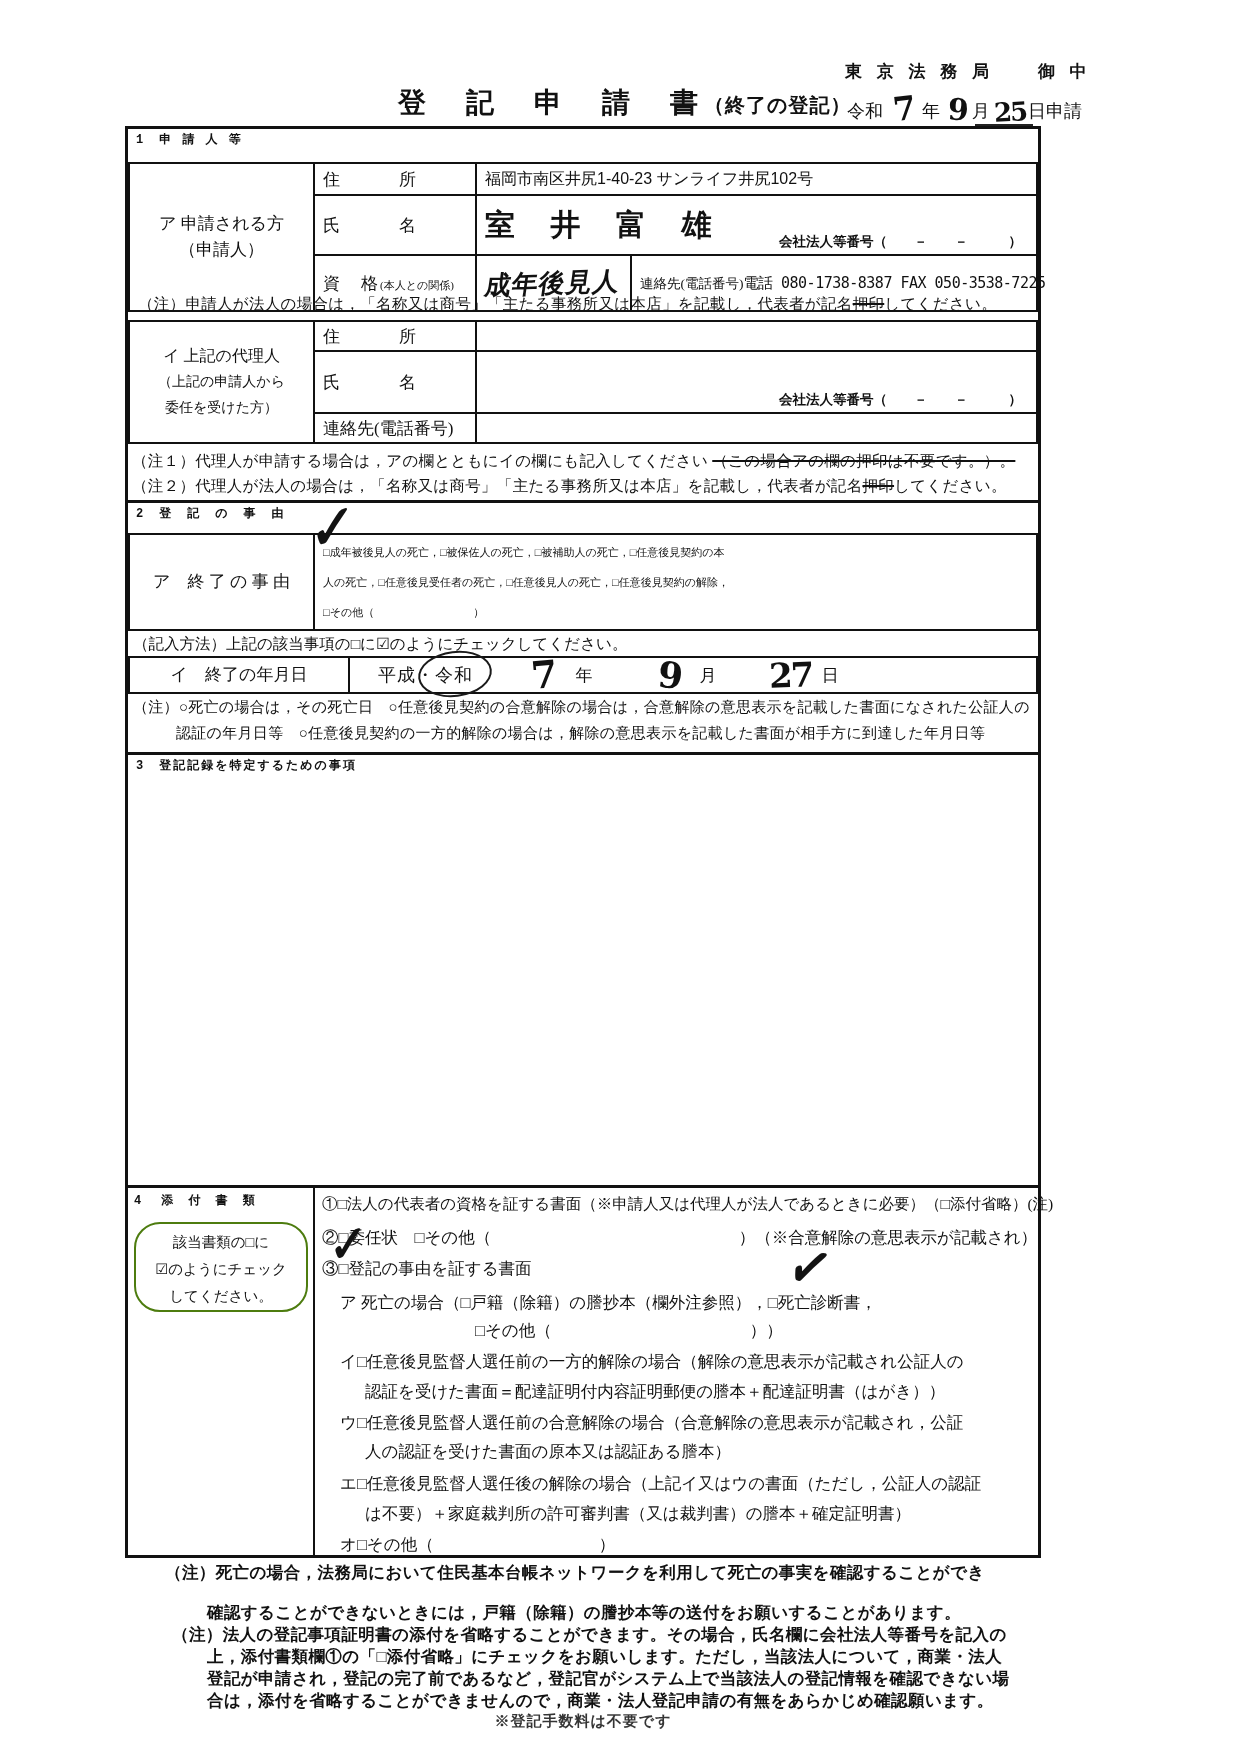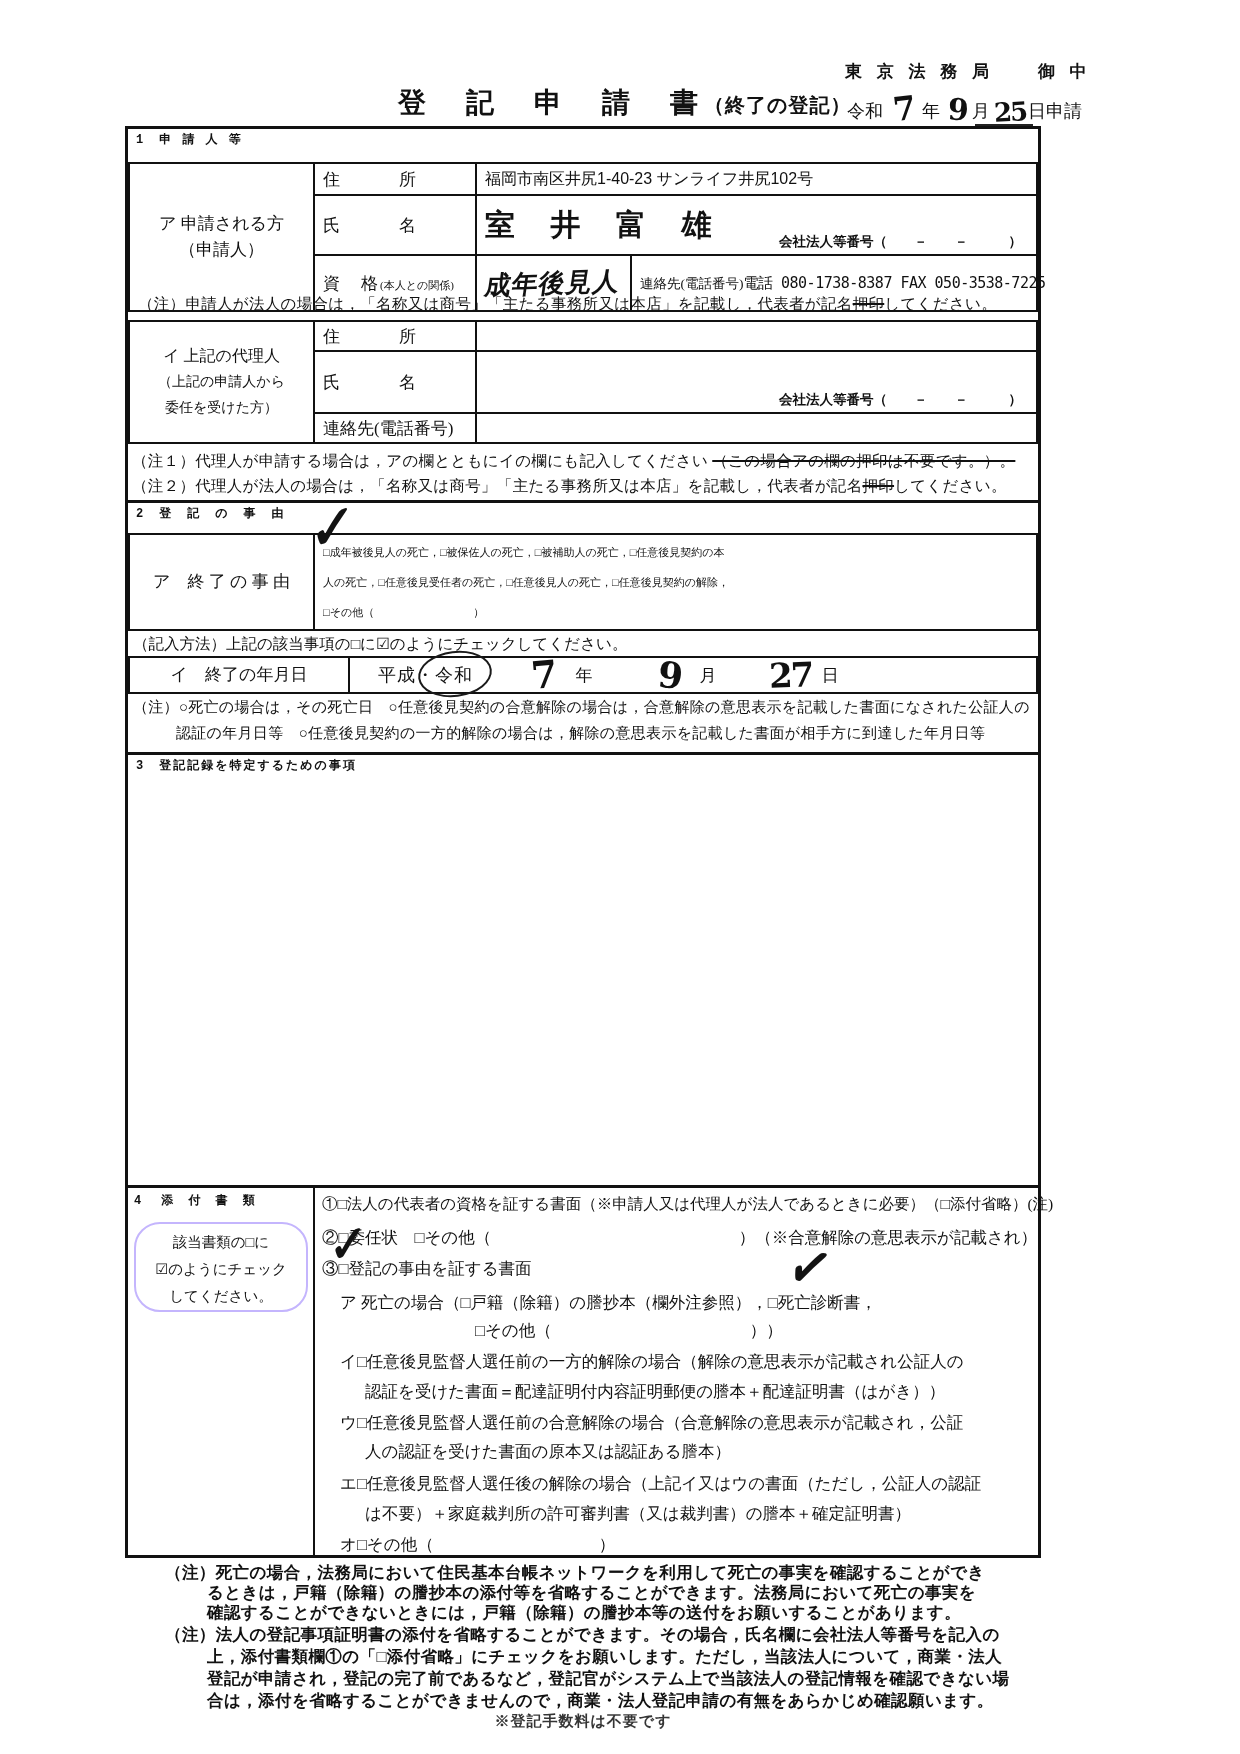--- a/index.html
+++ b/index.html
@@ -70,21 +70,21 @@
   .era-wrap { position:relative; display:inline-block; font-size:18px; letter-spacing:1px; }
   .era-circle { position:absolute; left:40px; top:-12px; width:74px; height:46px;
                 border:2.5px solid #1a1a1a; border-radius:50%; transform:rotate(-7deg); }
   .s2-y { font-size:38px; transform:rotate(-5deg); margin:0 18px 0 58px; }
   .s2-m { font-size:36px; transform:rotate(6deg); margin:0 16px 0 66px; }
   .s2-d { font-size:34px; transform:rotate(-2deg); margin:0 10px 0 52px; letter-spacing:-2px; }
   .s2note1 { left:133px; top:698px; font-size:15px; }
   .s2note2 { left:176px; top:724px; font-size:15px; }
 
   
-  .bracket-box { left:134px; top:1222px; width:174px; height:90px; border:2px solid #c4b5fd;
+  .bracket-box { left:134px; top:1222px; width:174px; height:90px; border:2px solid #4d7c0f;
                  border-radius:26px; text-align:center; font-size:14.5px; line-height:27px; padding-top:5px; }
   .s4line { font-size:16.5px; white-space:nowrap; }
 
   
   .check { position:absolute; font-family:"DejaVu Serif", serif; font-weight:700; color:#131313; line-height:1; }
   .ck-reason { left:310px; top:500px; font-size:54px; transform:rotate(-12deg) skewX(-14deg); }
   .ck-item3  { left:329px; top:1221px; font-size:46px; transform:rotate(-10deg) skewX(-10deg); }
   .ck-death  { left:790px; top:1243px; font-size:48px; transform:rotate(16deg) scaleY(1.25); }
 
   
@@ -255,23 +255,22 @@
 
   <div class="abs s4line" style="left:340px; top:1412px;">ウ□任意後見監督人選任前の合意解除の場合（合意解除の意思表示が記載され，公証</div>
   <div class="abs s4line" style="left:365px; top:1441px;">人の認証を受けた書面の原本又は認証ある謄本）</div>
 
   <div class="abs s4line" style="left:340px; top:1473px;">エ□任意後見監督人選任後の解除の場合（上記イ又はウの書面（ただし，公証人の認証</div>
   <div class="abs s4line" style="left:365px; top:1503px;">は不要）＋家庭裁判所の許可審判書（又は裁判書）の謄本＋確定証明書）</div>
 
   <div class="abs s4line" style="left:340px; top:1534px;">オ□その他（　　　　　　　　　　）</div>
 
   <div class="abs fnote" style="left:165px; top:1562px;">（注）死亡の場合，法務局において住民基本台帳ネットワークを利用して死亡の事実を確認することができ</div>
-  <div class="abs fnote" style="left:207px; top:1582px;">るときは，戸籍（除籍）の謄抄本の添付等を省略することができます。法務局において死亡の事実を</div>
   <div class="abs fnote" style="left:207px; top:1602px;">確認することができないときには，戸籍（除籍）の謄抄本等の送付をお願いすることがあります。</div>
 
-  <div class="abs fnote" style="left:165px; top:1624px;">（注）法人の登記事項証明書の添付を省略することができます。その場合，氏名欄に会社法人等番号を記入の</div>
+  <div class="abs fnote" style="left:172px; top:1624px;">（注）法人の登記事項証明書の添付を省略することができます。その場合，氏名欄に会社法人等番号を記入の</div>
   <div class="abs fnote" style="left:207px; top:1646px;">上，添付書類欄①の「□添付省略」にチェックをお願いします。ただし，当該法人について，商業・法人</div>
   <div class="abs fnote" style="left:207px; top:1668px;">登記が申請され，登記の完了前であるなど，登記官がシステム上で当該法人の登記情報を確認できない場</div>
   <div class="abs fnote" style="left:207px; top:1690px;">合は，添付を省略することができませんので，商業・法人登記申請の有無をあらかじめ確認願います。</div>
 
   <div class="abs fee-note">※登記手数料は不要です</div>
 
 </div>
 
 </body></html>

